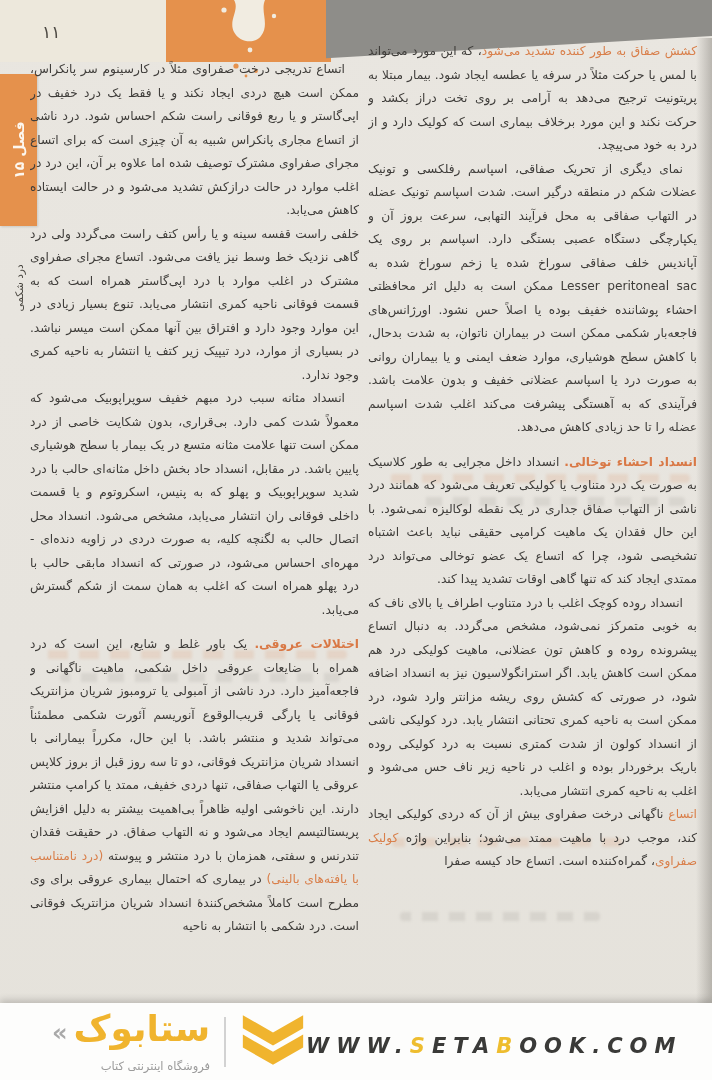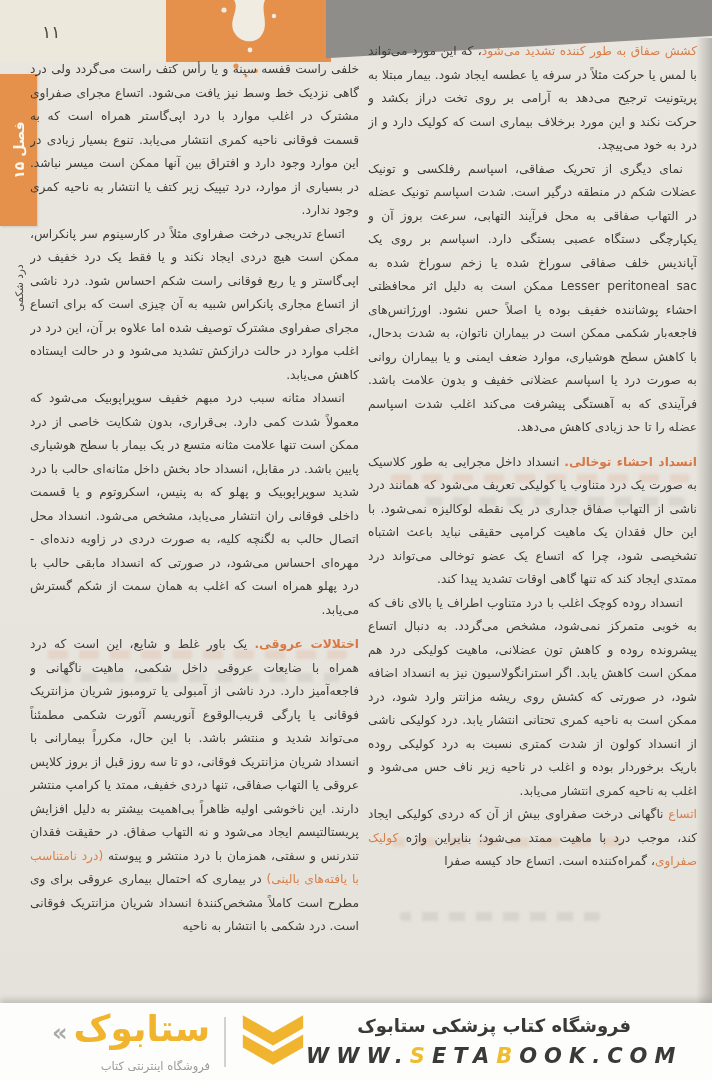--- a/index.html
+++ b/index.html
@@ -129,22 +129,22 @@
 
     <div class="col col-right">
       <p class="para"><span class="orange">کشش صفاق به طور کننده تشدید می‌شود</span><span>، که این مورد می‌تواند با لمس یا حرکت مثلاً در سرفه یا عطسه ایجاد شود. بیمار مبتلا به پریتونیت ترجیح می‌دهد به آرامی بر روی تخت دراز بکشد و حرکت نکند و این مورد برخلاف بیماری است که کولیک دارد و از درد به خود می‌پیچد.</span></p>
       <p class="para ind"><span>نمای دیگری از تحریک صفاقی، اسپاسم رفلکسی و تونیک عضلات شکم در منطقه درگیر است. شدت اسپاسم تونیک عضله در التهاب صفاقی به محل فرآیند التهابی، سرعت بروز آن و یکپارچگی دستگاه عصبی بستگی دارد. اسپاسم بر روی یک آپاندیس خلف صفاقی سوراخ شده یا زخم سوراخ شده به Lesser peritoneal sac ممکن است به دلیل اثر محافظتی احشاء پوشاننده خفیف بوده یا اصلاً حس نشود. اورژانس‌های فاجعه‌بار شکمی ممکن است در بیماران ناتوان، به شدت بدحال، با کاهش سطح هوشیاری، موارد ضعف ایمنی و یا بیماران روانی به صورت درد یا اسپاسم عضلانی خفیف و بدون علامت باشد. فرآیندی که به آهستگی پیشرفت می‌کند اغلب شدت اسپاسم عضله را تا حد زیادی کاهش می‌دهد.</span></p>
       <p class="para sect"><span class="orange-b">انسداد احشاء توخالی.</span><span> انسداد داخل مجرایی به طور کلاسیک به صورت یک درد متناوب یا کولیکی تعریف می‌شود که همانند درد ناشی از التهاب صفاق جداری در یک نقطه لوکالیزه نمی‌شود. با این حال فقدان یک ماهیت کرامپی حقیقی نباید باعث اشتباه تشخیصی شود، چرا که اتساع یک عضو توخالی می‌تواند درد ممتدی ایجاد کند که تنها گاهی اوقات تشدید پیدا کند.</span></p>
       <p class="para ind"><span>انسداد روده کوچک اغلب با درد متناوب اطراف یا بالای ناف که به خوبی متمرکز نمی‌شود، مشخص می‌گردد. به دنبال اتساع پیشرونده روده و کاهش تون عضلانی، ماهیت کولیکی درد هم ممکن است کاهش یابد. اگر استرانگولاسیون نیز به انسداد اضافه شود، در صورتی که کشش روی ریشه مزانتر وارد شود، درد ممکن است به ناحیه کمری تحتانی انتشار یابد. درد کولیکی ناشی از انسداد کولون از شدت کمتری نسبت به درد کولیکی روده باریک برخوردار بوده و اغلب در ناحیه زیر ناف حس می‌شود و اغلب به ناحیه کمری انتشار می‌یابد.</span></p>
       <p class="para"><span class="orange">اتساع</span><span> ناگهانی درخت صفراوی بیش از آن که دردی کولیکی ایجاد کند، موجب درد با ماهیت ممتد می‌شود؛ بنابراین واژه </span><span class="orange">کولیک صفراوی</span><span>، گمراه‌کننده است. اتساع حاد کیسه صفرا</span></p>
     </div>
 
     <div class="col col-left">
+      <p class="para ind"><span>اتساع تدریجی درخت صفراوی مثلاً در کارسینوم سر پانکراس، ممکن است هیچ دردی ایجاد نکند و یا فقط یک درد خفیف در اپی‌گاستر و یا ربع فوقانی راست شکم احساس شود. درد ناشی از اتساع مجاری پانکراس شبیه به آن چیزی است که برای اتساع مجرای صفراوی مشترک توصیف شده اما علاوه بر آن، این درد در اغلب موارد در حالت درازکش تشدید می‌شود و در حالت ایستاده کاهش می‌یابد.</span></p>
       <p class="para"><span>خلفی راست قفسه سینه و یا رأس کتف راست می‌گردد ولی درد گاهی نزدیک خط وسط نیز یافت می‌شود. اتساع مجرای صفراوی مشترک در اغلب موارد با درد اپی‌گاستر همراه است که به قسمت فوقانی ناحیه کمری انتشار می‌یابد. تنوع بسیار زیادی در این موارد وجود دارد و افتراق بین آنها ممکن است میسر نباشد. در بسیاری از موارد، درد تیپیک زیر کتف یا انتشار به ناحیه کمری وجود ندارد.</span></p>
-      <p class="para ind"><span>اتساع تدریجی درخت صفراوی مثلاً در کارسینوم سر پانکراس، ممکن است هیچ دردی ایجاد نکند و یا فقط یک درد خفیف در اپی‌گاستر و یا ربع فوقانی راست شکم احساس شود. درد ناشی از اتساع مجاری پانکراس شبیه به آن چیزی است که برای اتساع مجرای صفراوی مشترک توصیف شده اما علاوه بر آن، این درد در اغلب موارد در حالت درازکش تشدید می‌شود و در حالت ایستاده کاهش می‌یابد.</span></p>
       <p class="para ind"><span>انسداد مثانه سبب درد مبهم خفیف سوپراپوبیک می‌شود که معمولاً شدت کمی دارد. بی‌قراری، بدون شکایت خاصی از درد ممکن است تنها علامت مثانه متسع در یک بیمار با سطح هوشیاری پایین باشد. در مقابل، انسداد حاد بخش داخل مثانه‌ای حالب با درد شدید سوپراپوبیک و پهلو که به پنیس، اسکروتوم و یا قسمت داخلی فوقانی ران انتشار می‌یابد، مشخص می‌شود. انسداد محل اتصال حالب به لگنچه کلیه، به صورت دردی در زاویه دنده‌ای - مهره‌ای احساس می‌شود، در صورتی که انسداد مابقی حالب با درد پهلو همراه است که اغلب به همان سمت از شکم گسترش می‌یابد.</span></p>
       <p class="para sect"><span class="orange-b">اختلالات عروقی.</span><span> یک باور غلط و شایع، این است که درد همراه با ضایعات عروقی داخل شکمی، ماهیت ناگهانی و فاجعه‌آمیز دارد. درد ناشی از آمبولی یا ترومبوز شریان مزانتریک فوقانی یا پارگی قریب‌الوقوع آنوریسم آئورت شکمی مطمئناً می‌تواند شدید و منتشر باشد. با این حال، مکرراً بیمارانی با انسداد شریان مزانتریک فوقانی، دو تا سه روز قبل از بروز کلاپس عروقی یا التهاب صفاقی، تنها دردی خفیف، ممتد یا کرامپ منتشر دارند. این ناخوشی اولیه ظاهراً بی‌اهمیت بیشتر به دلیل افزایش پریستالتیسم ایجاد می‌شود و نه التهاب صفاق. در حقیقت فقدان تندرنس و سفتی، همزمان با درد منتشر و پیوسته </span><span class="orange">(درد نامتناسب با یافته‌های بالینی)</span><span> در بیماری که احتمال بیماری عروقی برای وی مطرح است کاملاً مشخص‌کنندهٔ انسداد شریان مزانتریک فوقانی است. درد شکمی با انتشار به ناحیه</span></p>
     </div>
 
   </div>
 
   <div class="right-shadow"></div>
 
   <div class="footer">
 
@@ -159,19 +159,18 @@
       <div class="logo-divider"></div>
       <span>
         <svg width="66" height="56" viewBox="0 0 60 52">
           <path d="M2,3 L30,19 L58,3 L58,15 L30,31 L2,15 Z" fill="#f0b42e"></path>
           <path d="M2,21 L30,37 L58,21 L58,33 L30,49 L2,33 Z" fill="#f0b42e"></path>
         </svg>
       </span>
     </div>
 
     <div class="store">
-      <div class="store-title">فروشگاه کتاب پزشکی ستابوک</div>
       <div class="store-url"><span>WWW.</span><span class="y">S</span><span>ETA</span><span class="y">B</span><span>OOK.COM</span></div>
     </div>
 
   </div>
 
 </div>
 
 </body></html>

